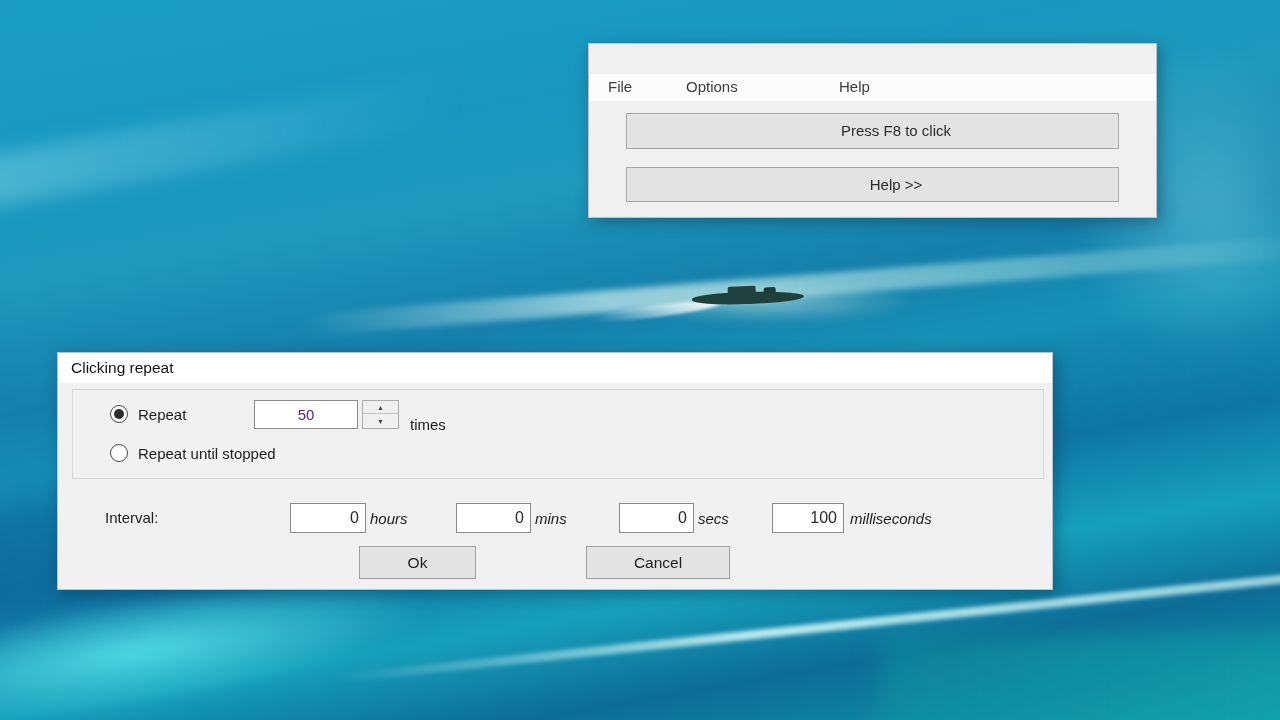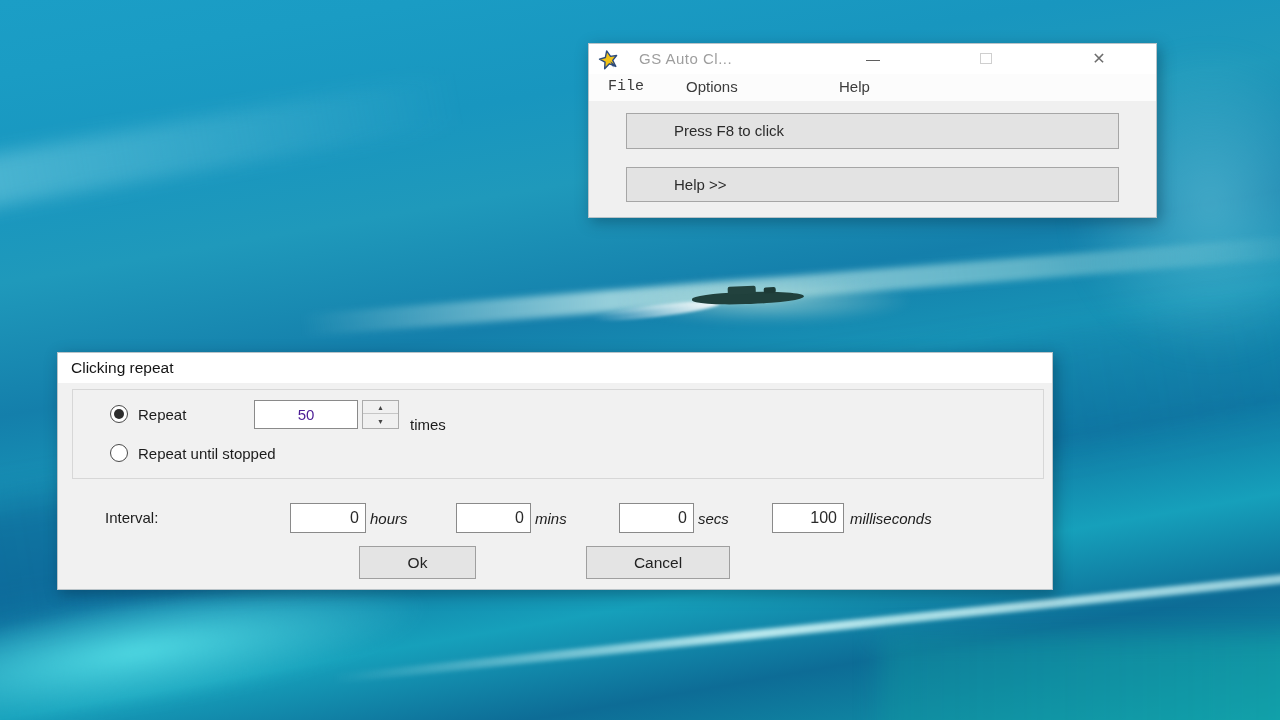--- a/index.html
+++ b/index.html
@@ -37,25 +37,25 @@
   .gs-appicon { position:absolute; left:9px; top:5px; width:21px; height:21px; }
   .gs-title { position:absolute; left:50px; top:0; height:30px; line-height:30px;
     font-size:15px; color:#9e9e9e; letter-spacing:.5px; }
   .cap-btn { position:absolute; top:0; width:32px; height:30px; text-align:center; line-height:30px; }
   .cap-min   { left:268px; color:#5f5f5f; font-size:14px; }
   .cap-max   { left:381px; }
   .cap-max i { display:inline-block; width:12px; height:11px; border:1.5px solid #cfcfcf; margin-top:9px; }
   .cap-close { left:494px; color:#6e6e6e; font-size:16px; }
   .gs-menubar { position:absolute; left:0; top:30px; width:100%; height:27px; background:#fcfcfc; }
   .menu-item { position:absolute; top:0; height:27px; line-height:25px; font-size:15px; color:#3c3c3c; }
-  .menu-file    { left:19px;font-family:Liberation Mono, monospace; }
+  .menu-file    { left:19px; }
   .menu-options { left:97px; }
   .menu-help    { left:250px; }
   .gs-btn { position:absolute; left:37px; width:493px; background:#e3e3e3;
-    border:1px solid #a6a6a6; font-size:15px; color:#2b2b2b; text-align:left;
+    border:1px solid #a6a6a6; font-size:15px; color:#2b2b2b; text-align:center;
     font-family:"Liberation Sans", sans-serif;padding-left:47px; }
   .gs-btn-press { top:69px;  height:36px; line-height:34px; }
   .gs-btn-help  { top:123px; height:35px; line-height:33px; }
 
   
   .dlg { position:absolute; left:57px; top:352px; width:996px; height:238px;
     background:#f1f1f1; border:1px solid #b9c3c8; box-shadow:3px 4px 14px rgba(0,25,45,.35); }
   .dlg-titlebar { position:absolute; left:0; top:0; width:100%; height:30px; background:#ffffff; }
   .dlg-title { position:absolute; left:13px; top:0; height:30px; line-height:30px;
     font-size:15.5px; color:#141414; font-weight:500; }
@@ -106,32 +106,20 @@
   <div class="streak band-dark-mid"></div>
   <div class="streak ribbon-sand"></div>
   <div class="streak shoal-pale"></div>
   <div class="streak wake-white"></div>
   <div class="streak glow-bottomleft"></div>
   <div class="streak line-bottom"></div>
   <div class="streak teal-bottomright"></div>
   <div class="boat"></div>
 
   <div class="gs-window">
-    <div class="gs-titlebar">
-      <svg class="gs-appicon" viewBox="0 0 24 24">
-        <g transform="rotate(-12 12 12)">
-          <polygon points="12,2 15,9 22,9.5 16.5,14 18.5,21.5 12,17 5.5,21.5 7.5,14 2,9.5 9,9" fill="#f2c318" stroke="#2c4a7c" stroke-width="1.6" stroke-linejoin="round"></polygon>
-        </g>
-        <polygon points="14,14 21,19 17,20 18.5,23.5" fill="#2c4a7c"></polygon>
-      </svg>
-      <span class="gs-title">GS Auto Cl...</span>
-      <span class="cap-btn cap-min">—</span>
-      <span class="cap-btn cap-max"><i></i></span>
-      <span class="cap-btn cap-close">✕</span>
-    </div>
     <div class="gs-menubar">
       <span class="menu-item menu-file">File</span>
       <span class="menu-item menu-options">Options</span>
       <span class="menu-item menu-help">Help</span>
     </div>
     <div class="gs-btn gs-btn-press">Press F8 to click</div>
     <div class="gs-btn gs-btn-help">Help &gt;&gt;</div>
   </div>
 
   <div class="dlg">

